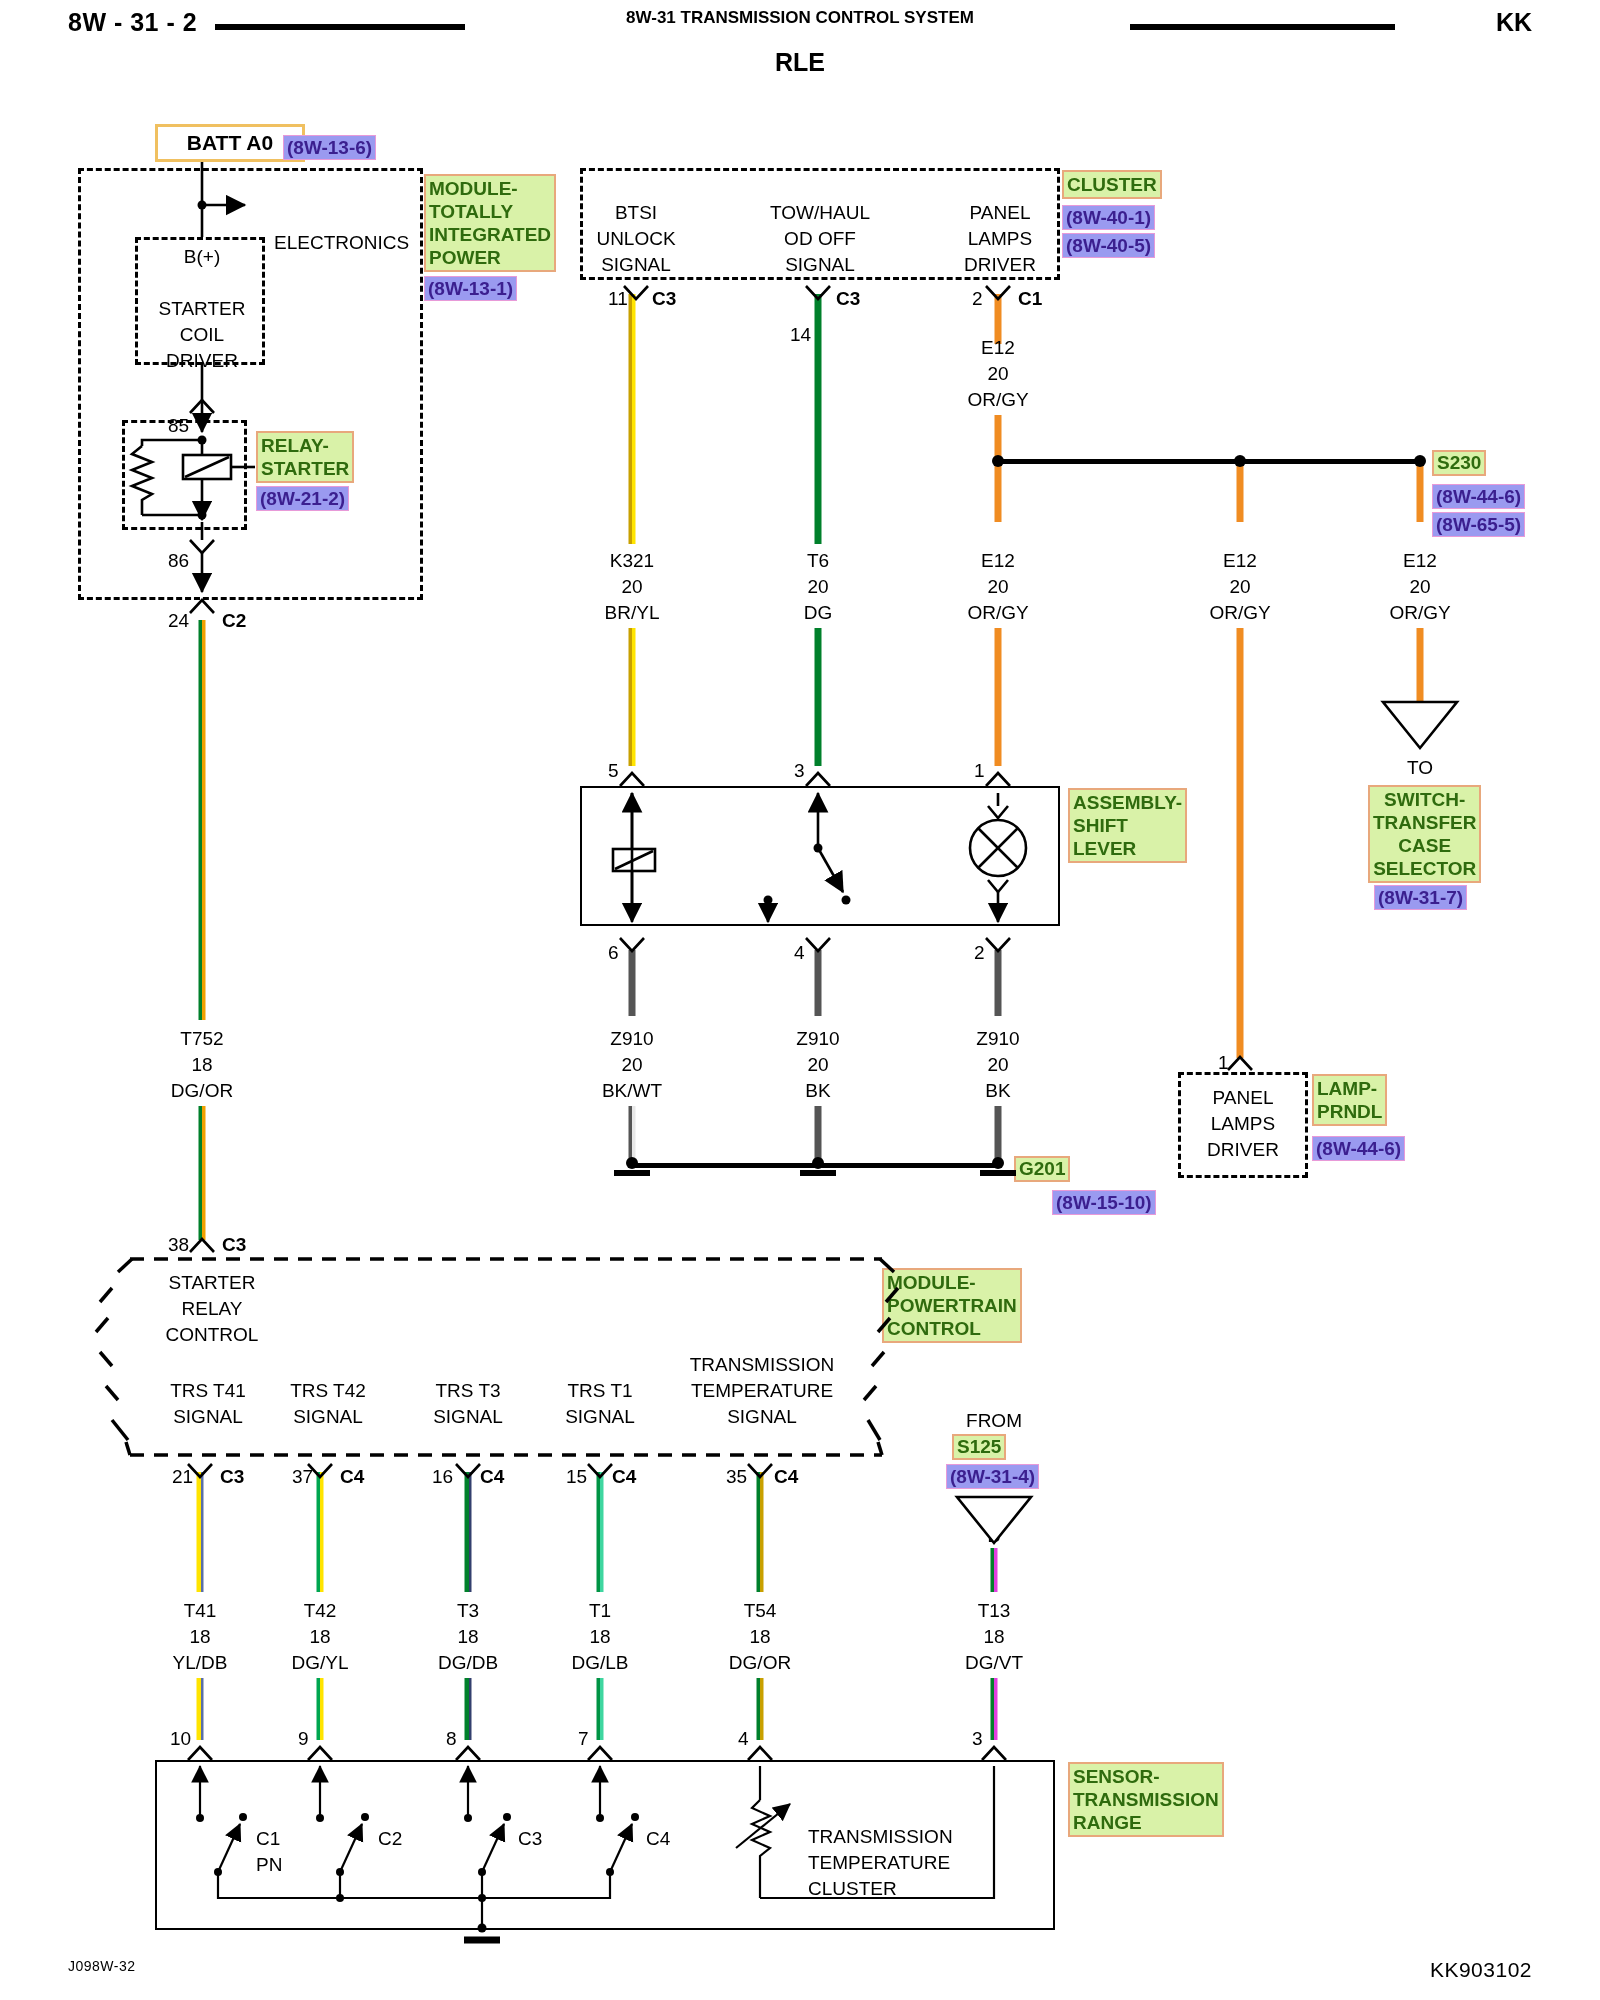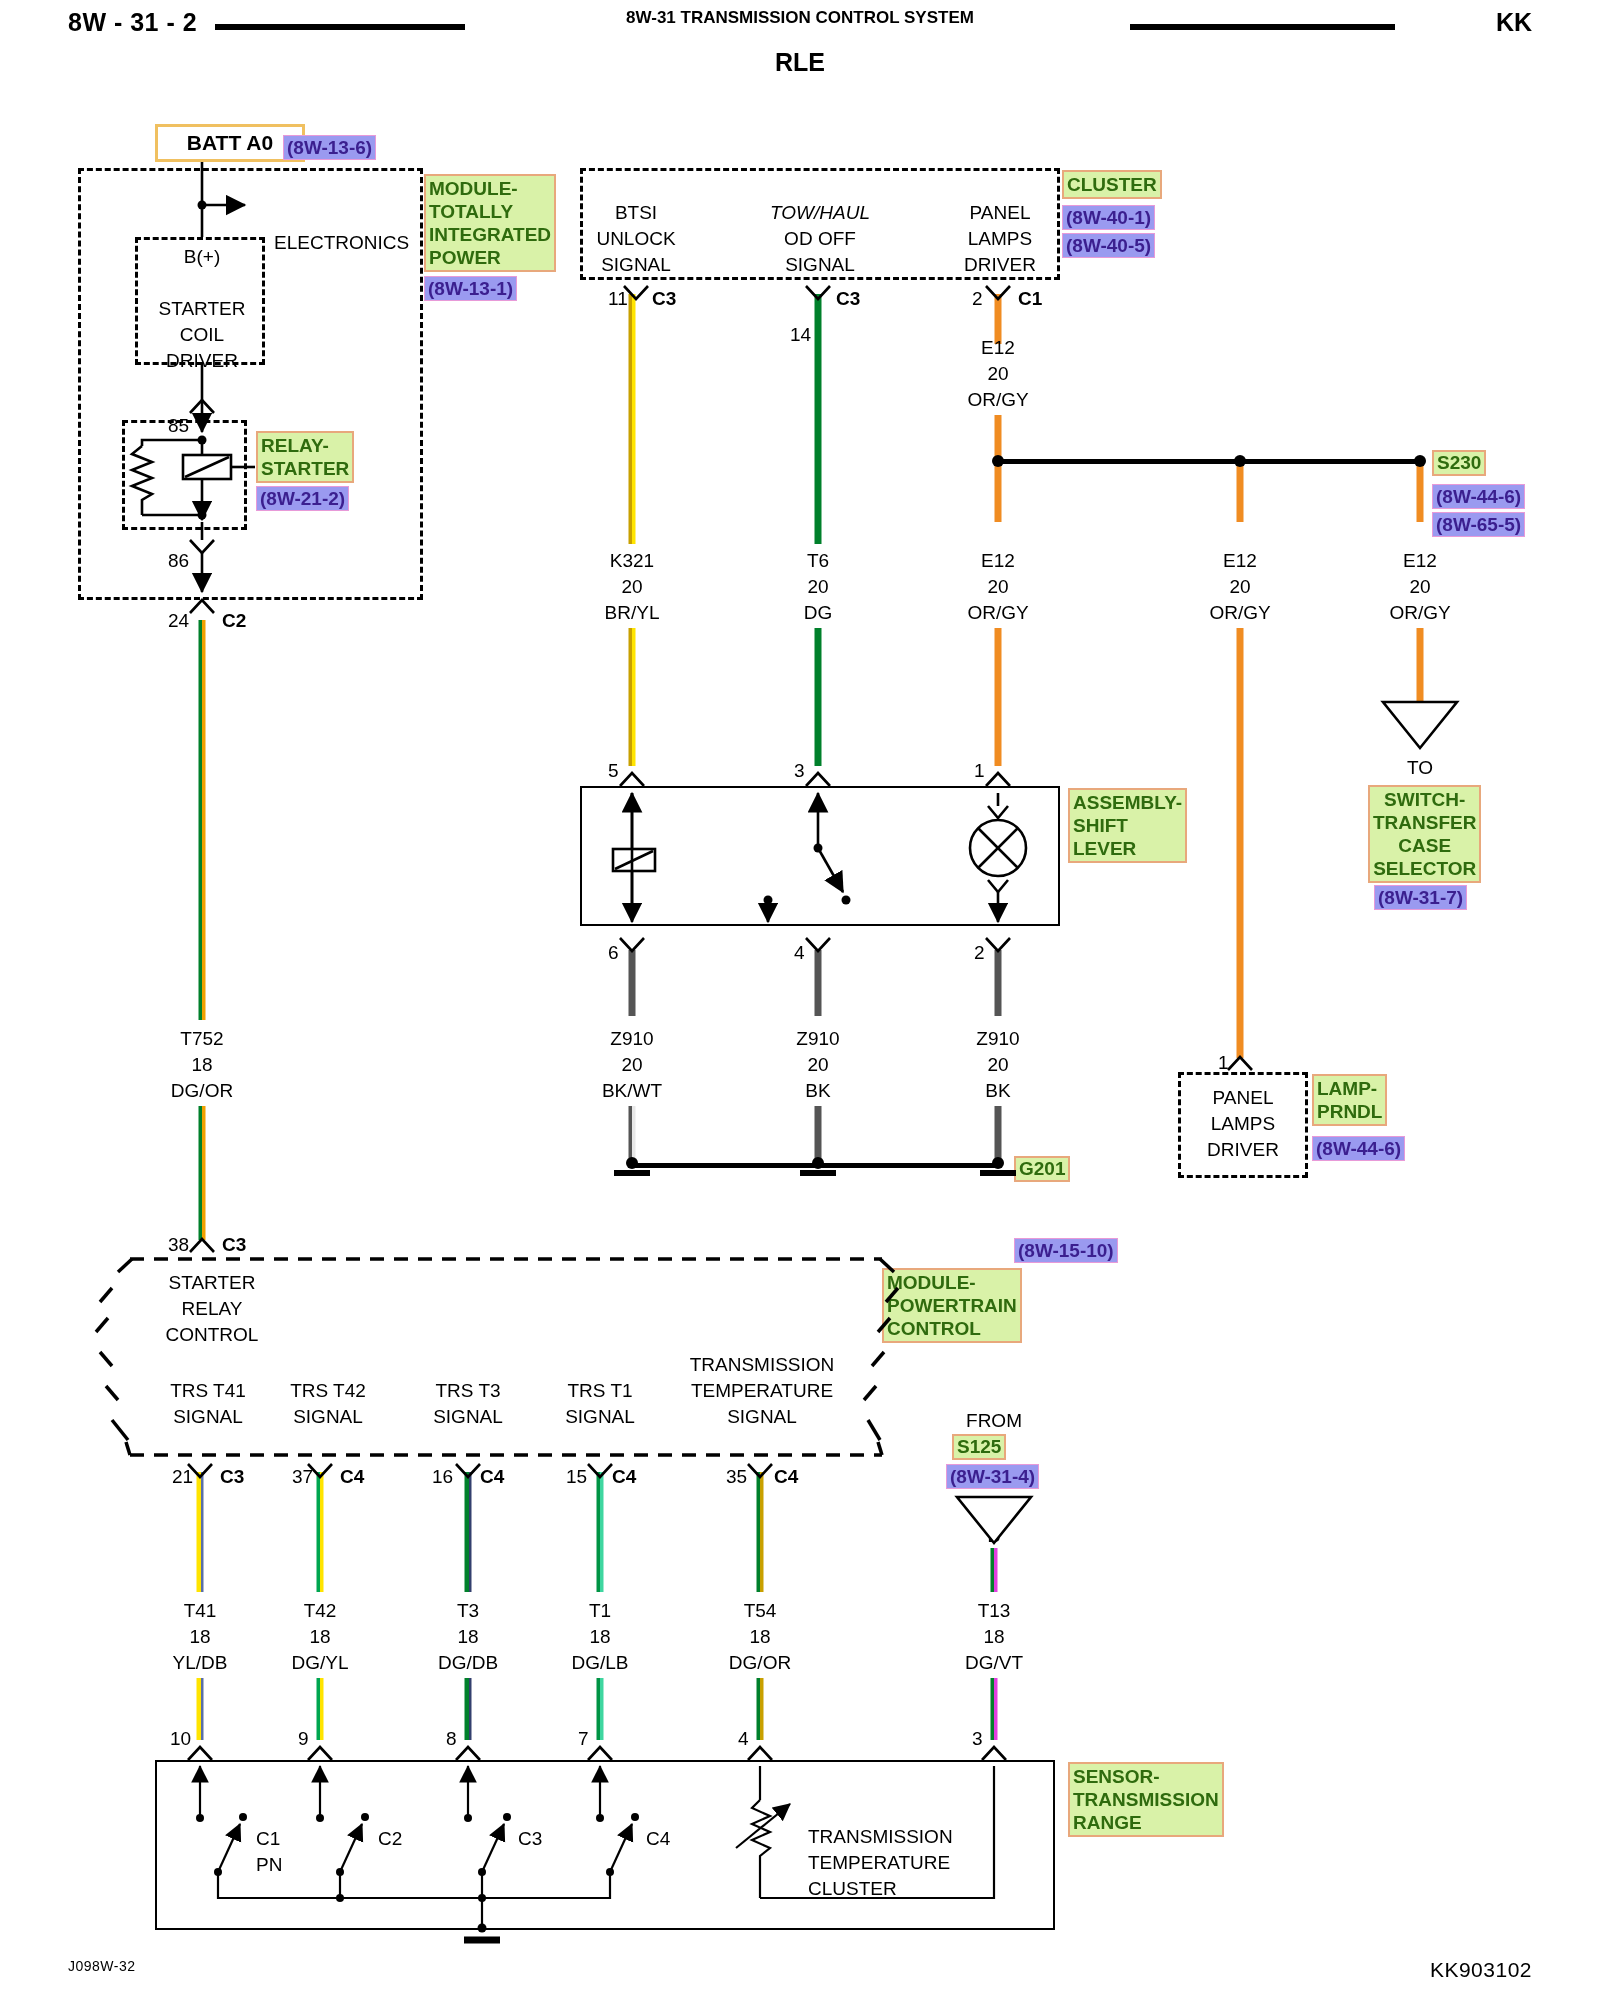--- a/index.html
+++ b/index.html
@@ -91,21 +91,21 @@
   <div class="chip" style="left:1062px;top:170px;">CLUSTER</div>
   <div class="ref" style="left:1062px;top:205px;">(8W-40-1)</div>
   <div class="ref" style="left:1062px;top:233px;">(8W-40-5)</div>
 
   <div class="txt c" style="left:636px;top:200px;">BTSI</div>
   <div class="txt c" style="left:636px;top:226px;">UNLOCK</div>
   <div class="txt c" style="left:636px;top:252px;">SIGNAL</div>
   <div class="txt" style="left:608px;top:286px;">11</div>
   <div class="txt b" style="left:652px;top:286px;">C3</div>
 
-  <div class="txt c" style="left:820px;top:200px;font-style:italic;">TOW/HAUL</div>
+  <div class="txt c" style="left:820px;top:200px;">TOW/HAUL</div>
   <div class="txt c" style="left:820px;top:226px;">OD OFF</div>
   <div class="txt c" style="left:820px;top:252px;">SIGNAL</div>
   <div class="txt" style="left:790px;top:286px;margin-top:36px;">14</div>
   <div class="txt b" style="left:836px;top:286px;">C3</div>
 
   <div class="txt c" style="left:1000px;top:200px;">PANEL</div>
   <div class="txt c" style="left:1000px;top:226px;">LAMPS</div>
   <div class="txt c" style="left:1000px;top:252px;">DRIVER</div>
   <div class="txt" style="left:972px;top:286px;">2</div>
   <div class="txt b" style="left:1018px;top:286px;">C1</div>
@@ -185,21 +185,21 @@
   <div class="wire" style="left:818px;top:1106px;height:58px;background:#555;"></div>
 
   <div class="wire" style="left:998px;top:950px;height:66px;background:#555;"></div>
   <div class="txt c" style="left:998px;top:1026px;">Z910</div>
   <div class="txt c" style="left:998px;top:1052px;">20</div>
   <div class="txt c" style="left:998px;top:1078px;">BK</div>
   <div class="wire" style="left:998px;top:1106px;height:58px;background:#555;"></div>
 
   <div class="wline" style="left:632px;top:1163px;width:368px;height:5px;"></div>
   <div class="splice" style="left:1014px;top:1156px;">G201</div>
-  <div class="ref" style="left:1014px;top:1190px;margin-top:48px;">(8W-15-10)</div>
+  <div class="ref" style="left:1052px;top:1190px;">(8W-15-10)</div>
 
   <div class="dashbox" style="left:1178px;top:1072px;width:130px;height:106px;"></div>
   <div class="txt" style="left:1218px;top:1050px;">1</div>
   <div class="chip" style="left:1312px;top:1074px;">LAMP-
 PRNDL</div>
   <div class="ref" style="left:1312px;top:1136px;">(8W-44-6)</div>
   <div class="txt c" style="left:1243px;top:1085px;">PANEL</div>
   <div class="txt c" style="left:1243px;top:1111px;">LAMPS</div>
   <div class="txt c" style="left:1243px;top:1137px;">DRIVER</div>
 

